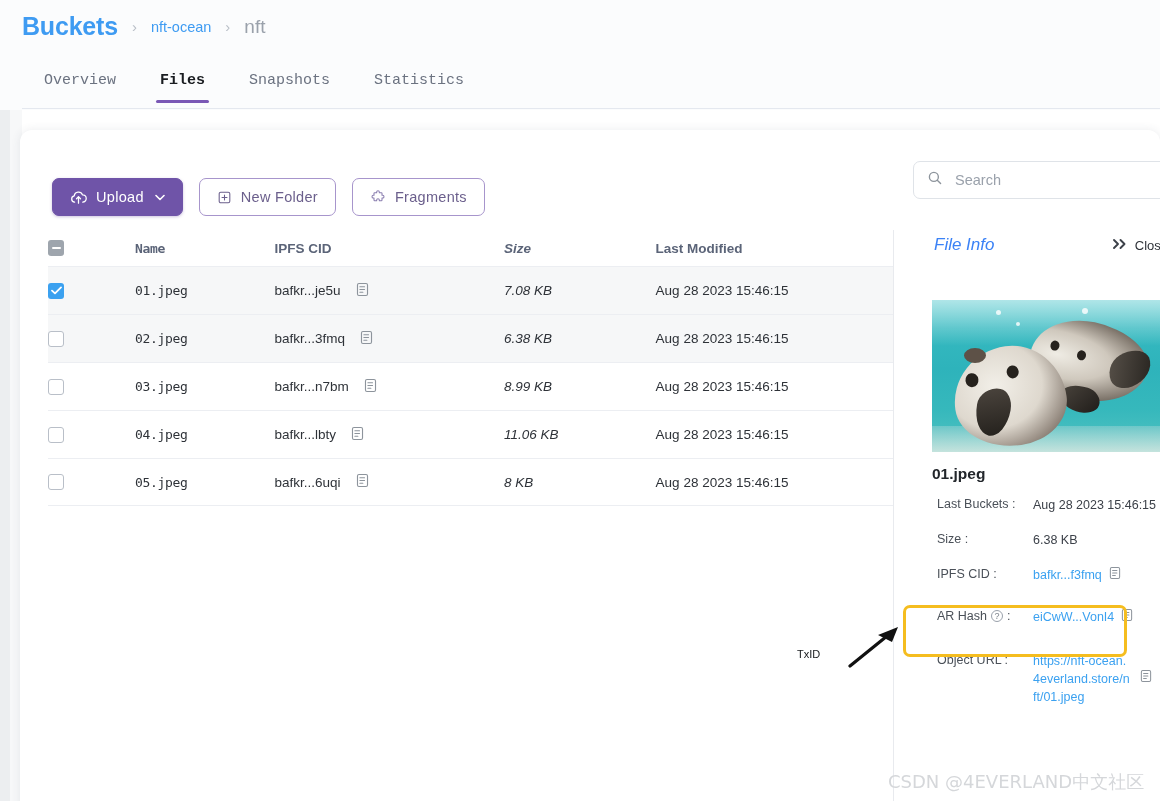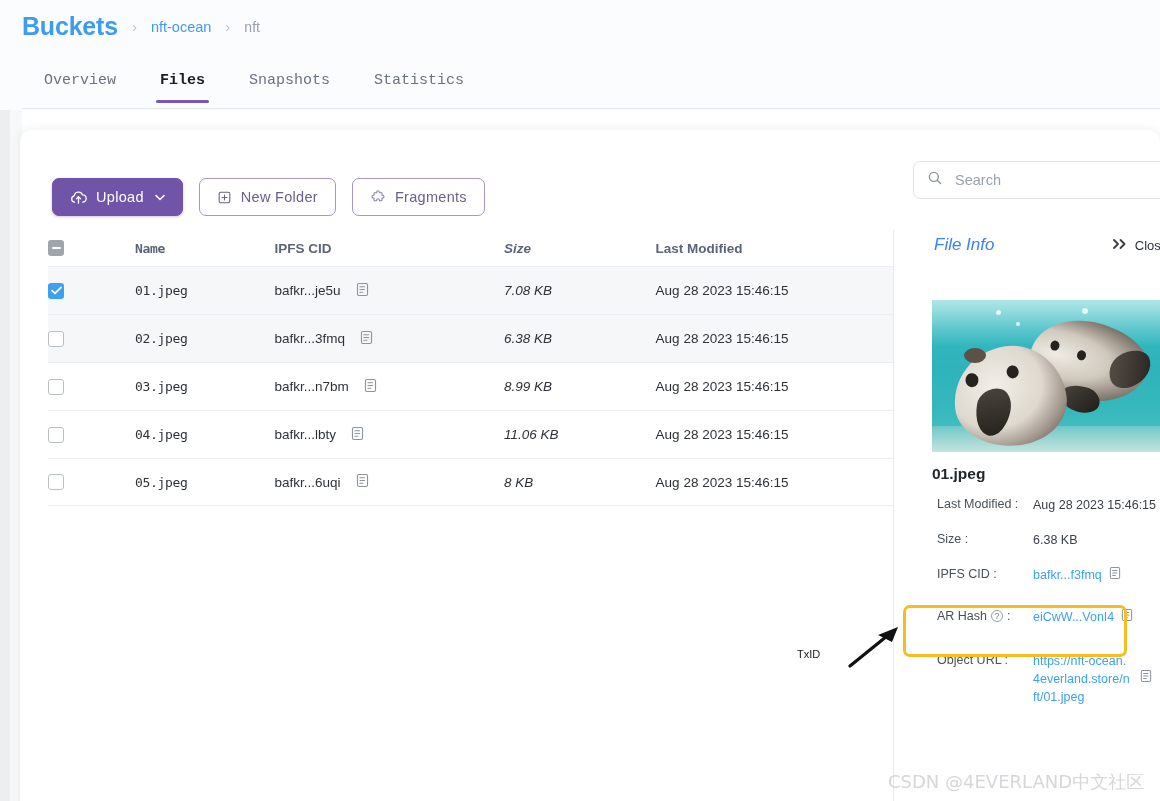--- a/index.html
+++ b/index.html
@@ -23,21 +23,21 @@
   }
   .crumbs {
     position: absolute; left: 22px; top: 12px;
     display: flex; align-items: center; gap: 14px;
   }
   .brand {
     font-size: 25px; font-weight: bold; color: #3e9bf2; letter-spacing: -0.2px;
   }
   .crumb-sep { color: #b9bfc7; font-size: 15px; }
   .crumb-link { color: #3e9bf2; font-size: 14.5px; }
-  .crumb-cur { color: #9aa1ab; font-size: 14px; }
+  .crumb-cur { color: #9aa1ab; font-size: 19px; }
 
   .tabs {
     position: absolute; left: 22px; top: 72px;
     display: flex; align-items: flex-end; gap: 0;
   }
   .tab {
     font-size: 15px; color: #6b7280; padding: 0 22px 14px 22px;
     position: relative; white-space: nowrap; font-family: Liberation Mono, monospace;
   }
   .tab.active { color: #1a1d21; font-weight: bold; }
@@ -439,21 +439,21 @@
         <div class="bubble" style="left:64px; top:10px;"></div>
         <div class="bubble" style="left:84px; top:22px; width:4px; height:4px;"></div>
         <div class="bubble" style="left:150px; top:8px; width:6px; height:6px;"></div>
       </div>
 
       <div class="file-title">01.jpeg</div>
 
       <div class="info">
 
         <div class="info-row">
-          <span class="info-k">Last Modified :</span>
+          <span class="info-k">Last Buckets :</span>
           <span class="info-v">Aug 28 2023 15:46:15</span>
         </div>
 
         <div class="info-row">
           <span class="info-k">Size :</span>
           <span class="info-v">6.38 KB</span>
         </div>
 
         <div class="info-row">
           <span class="info-k">IPFS CID :</span>

